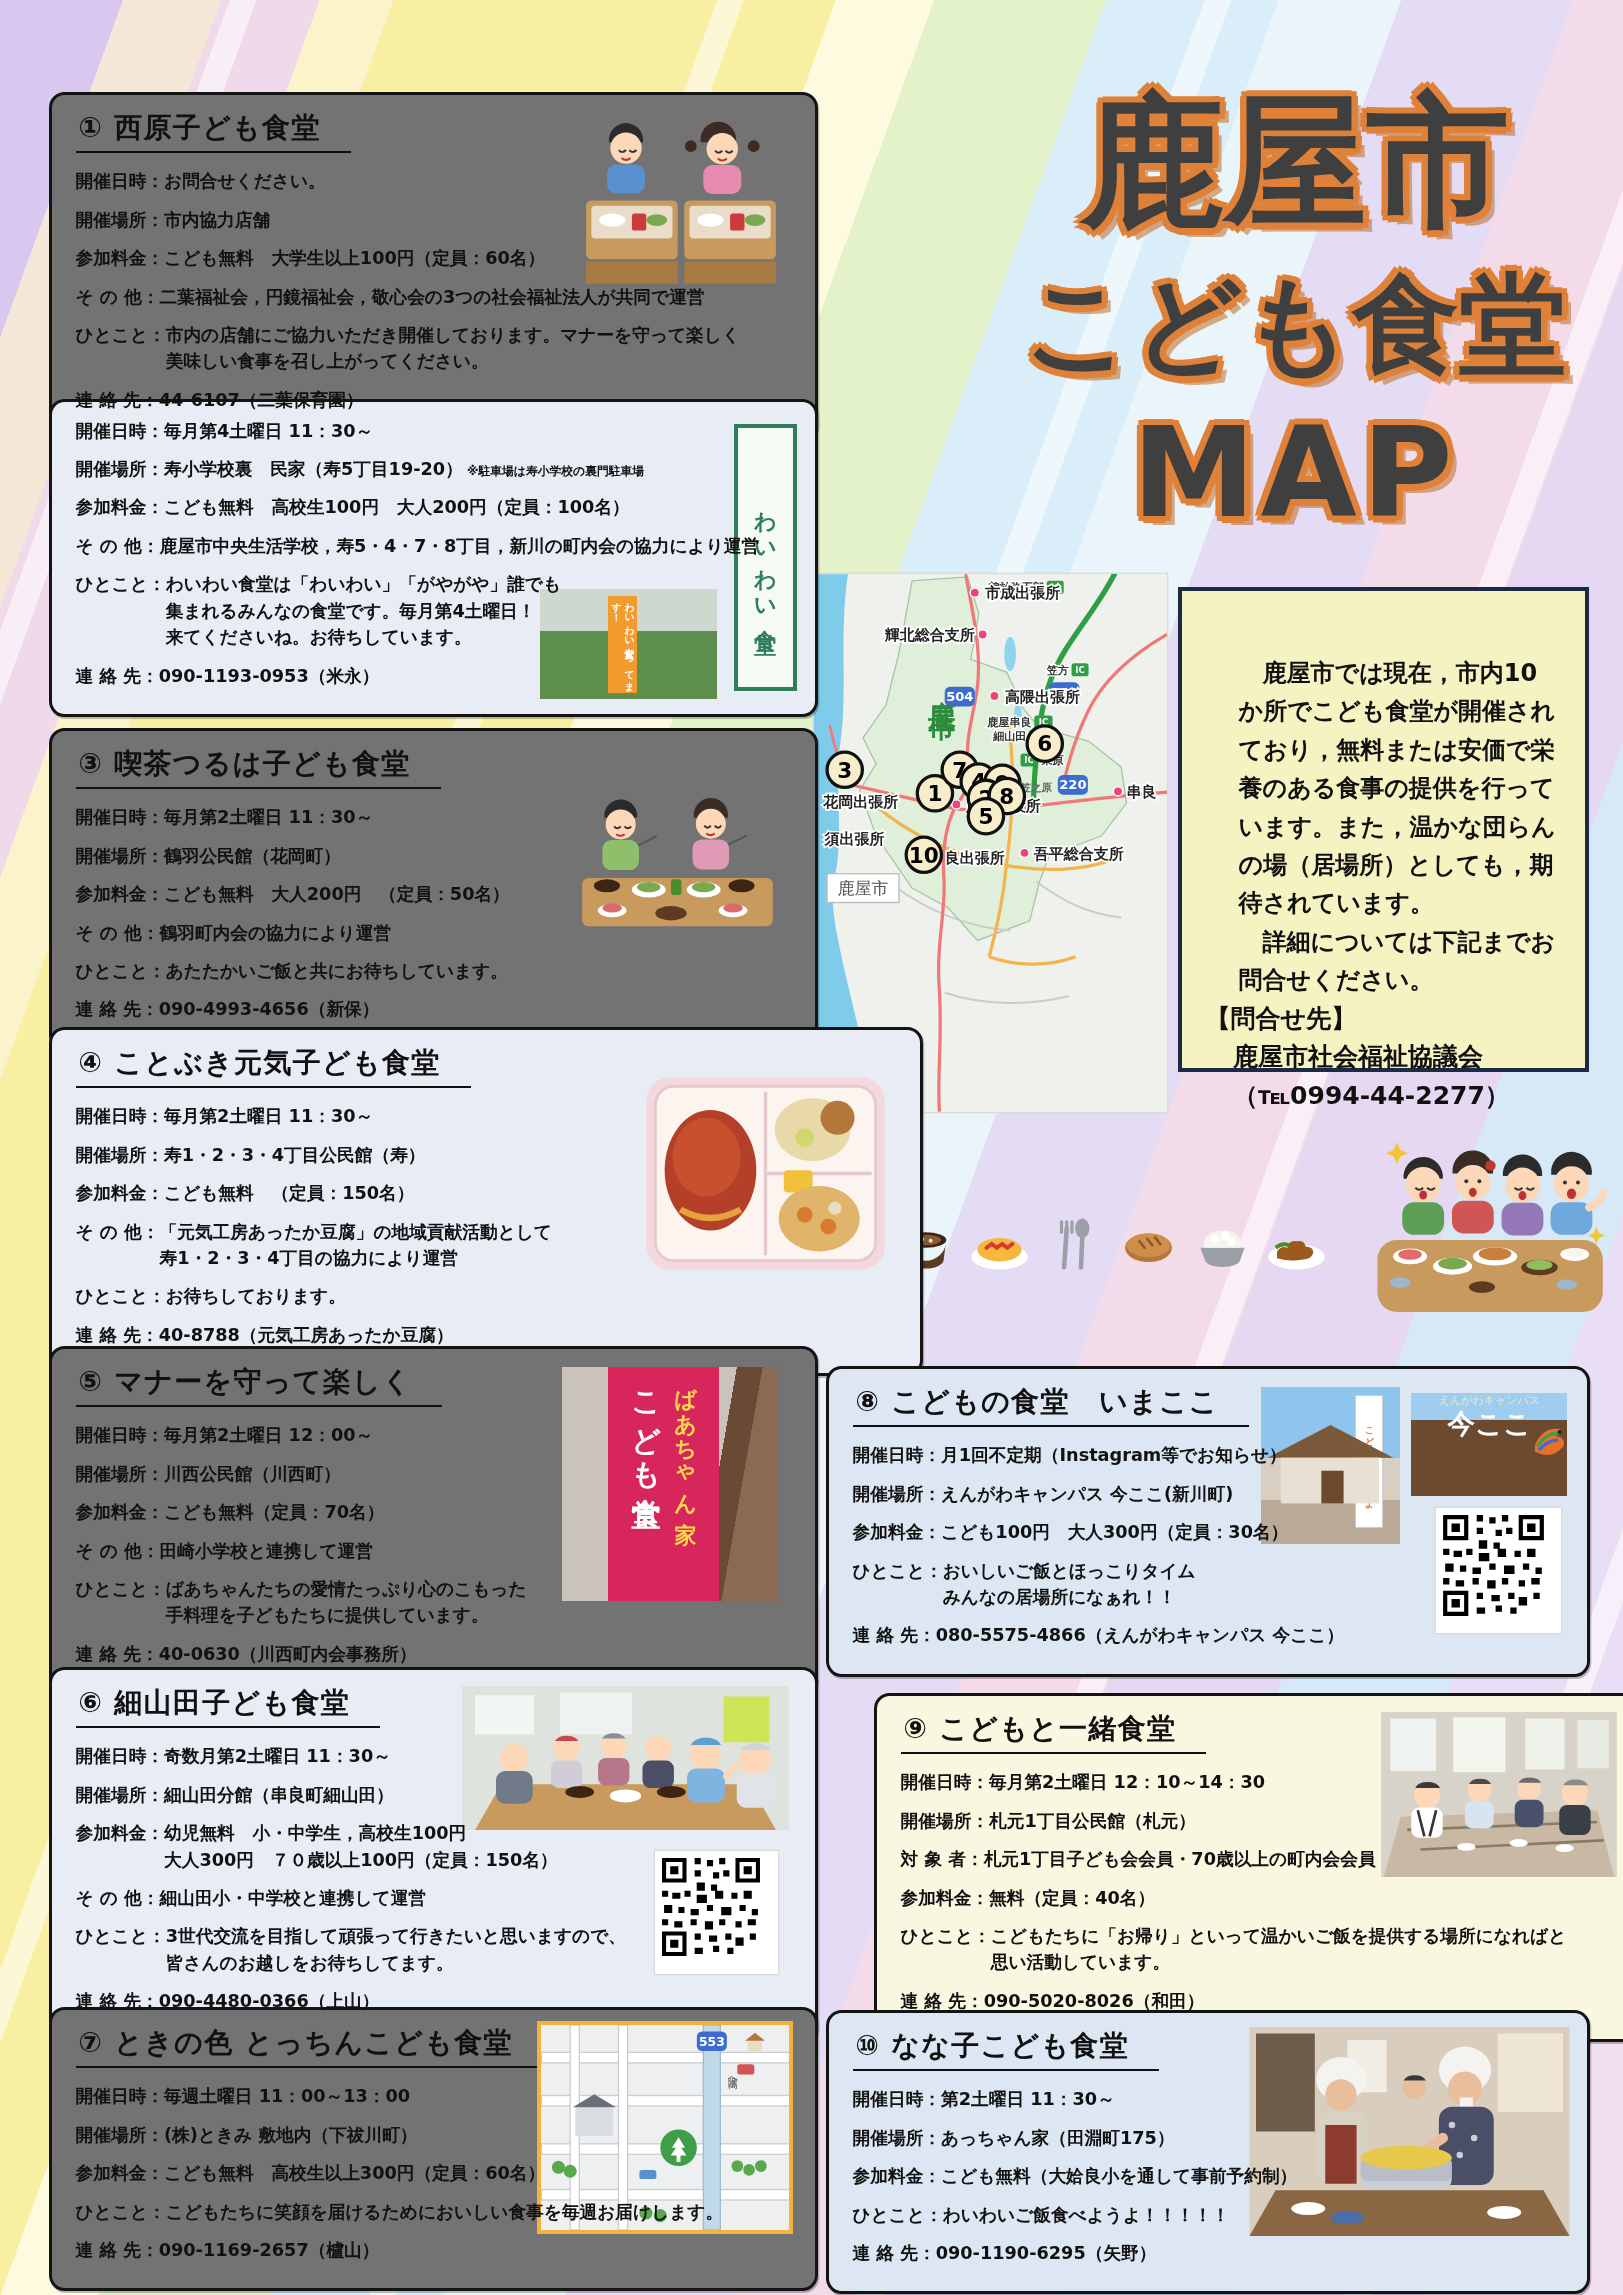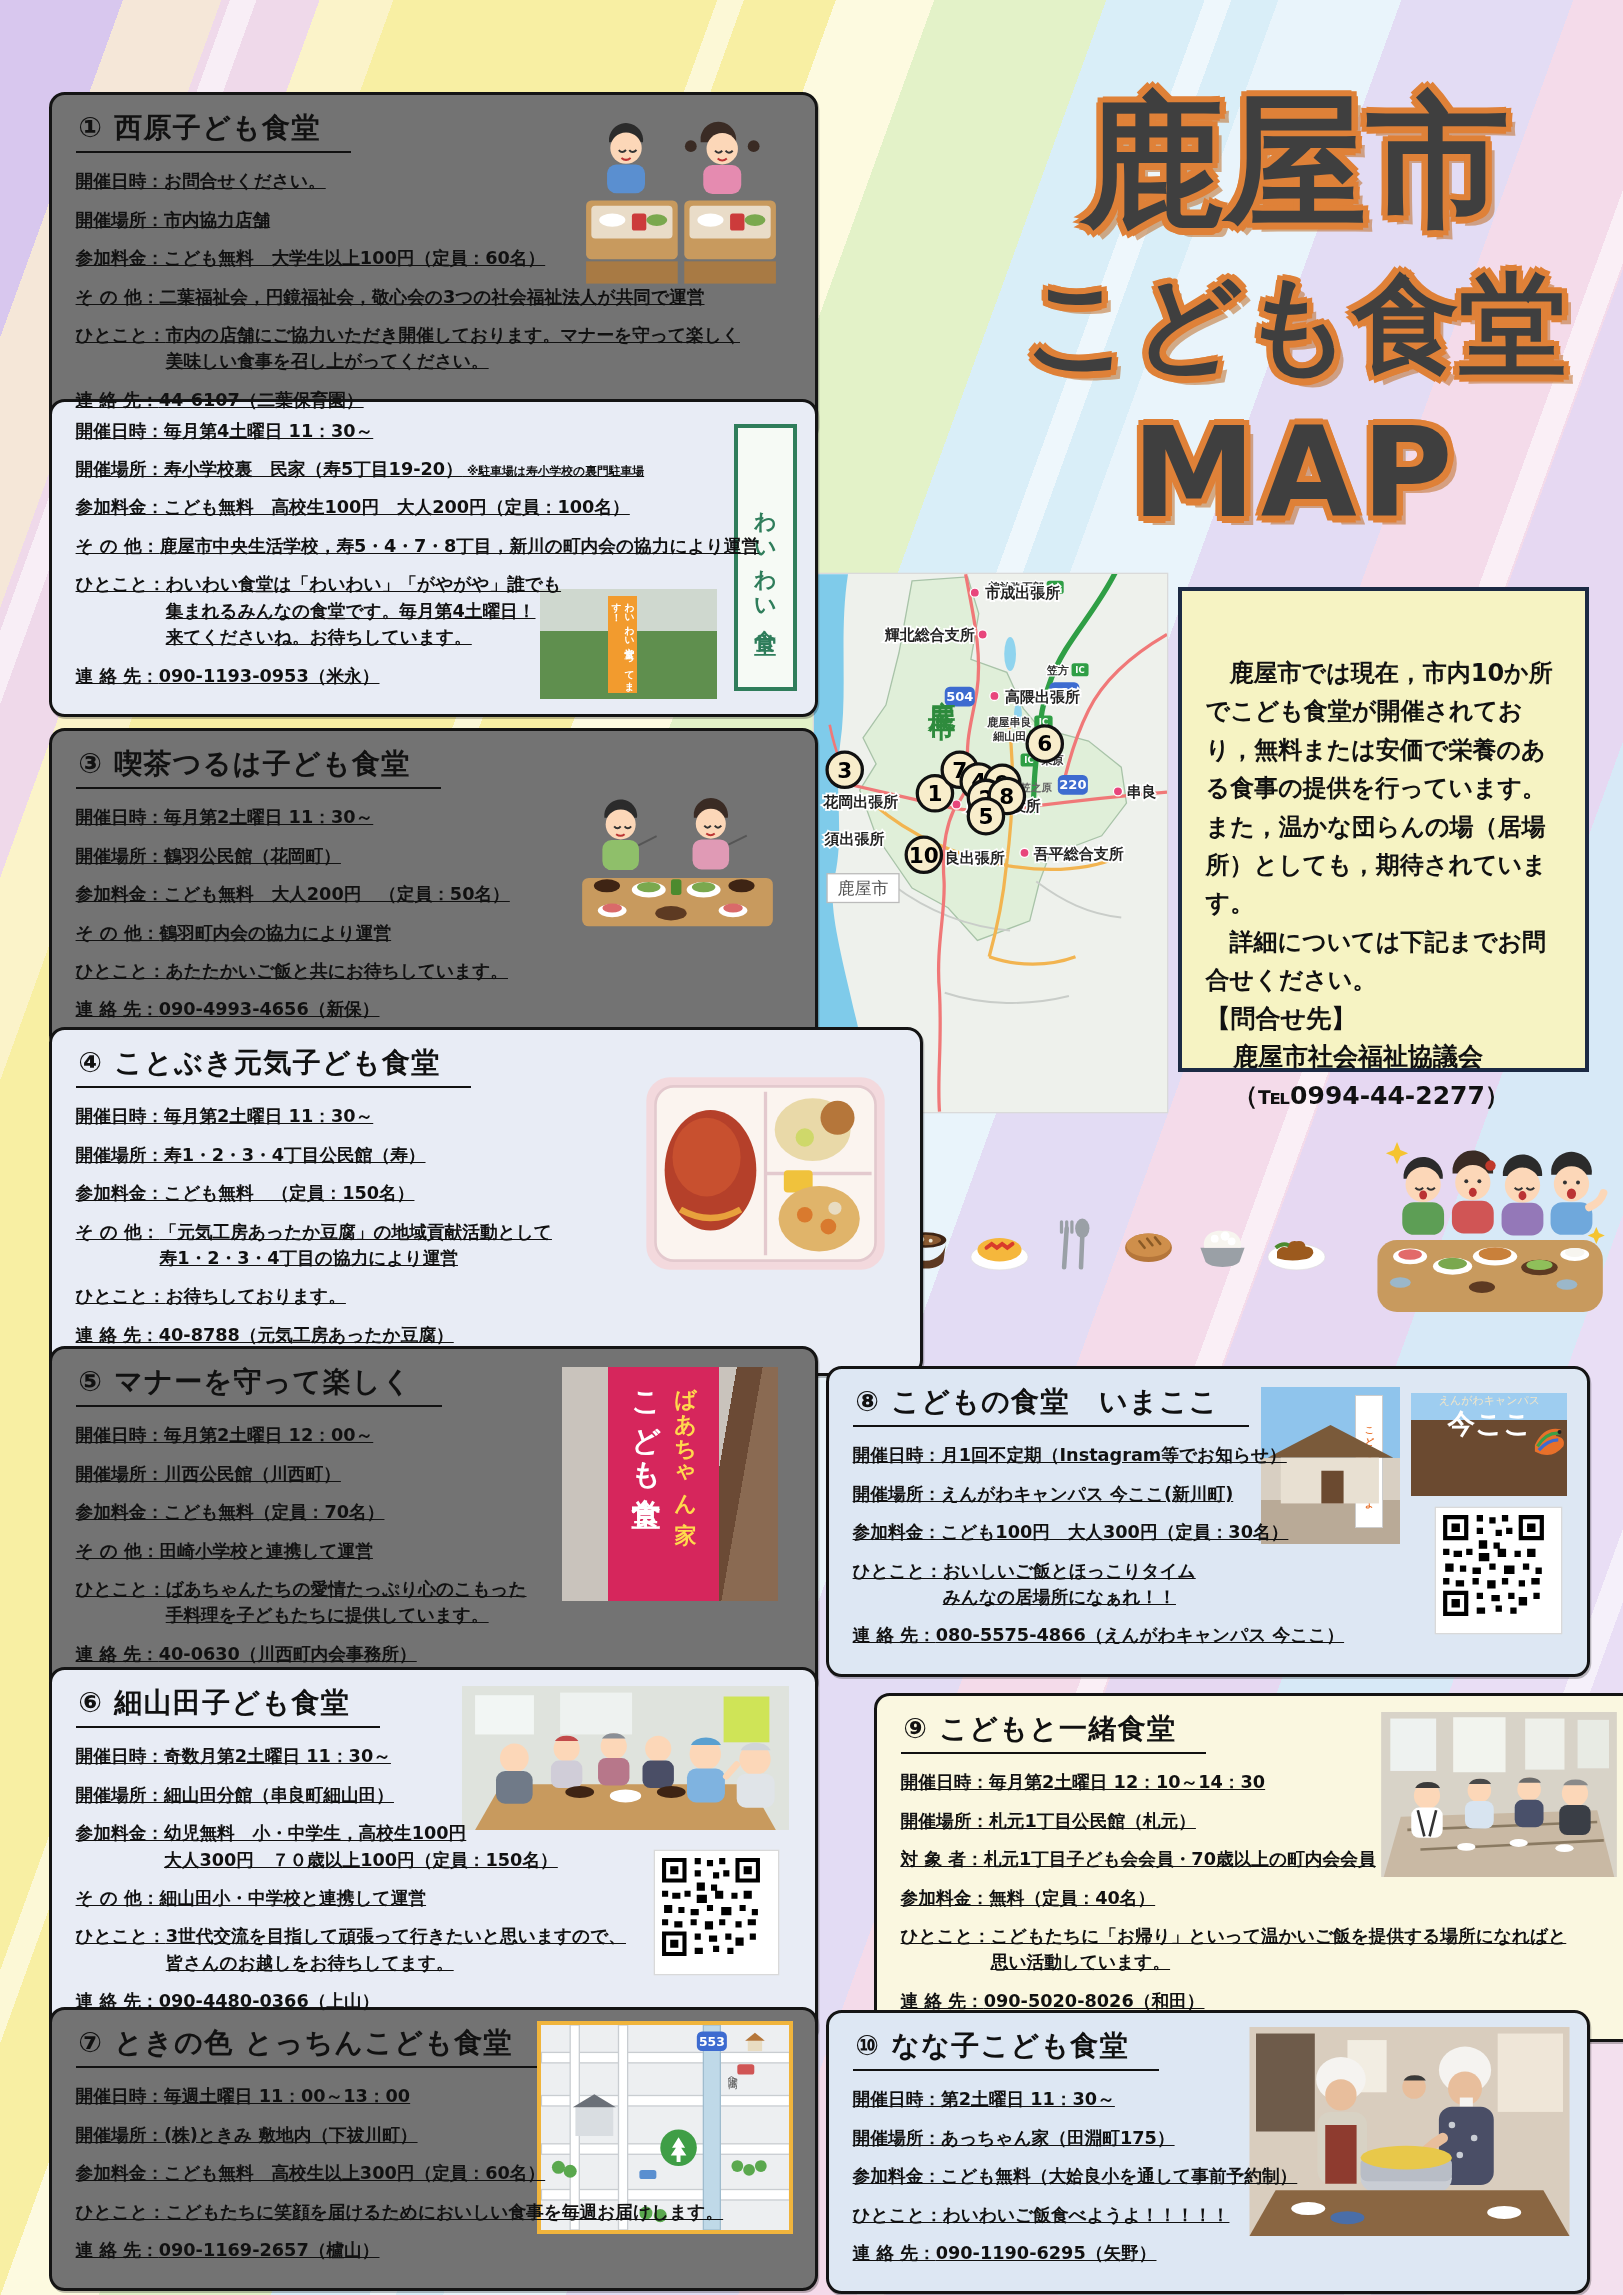--- a/index.html
+++ b/index.html
@@ -29,37 +29,37 @@
     mix-blend-mode:screen;
   }
   .card{position:absolute;border:3.3px solid #141414;border-radius:15.7px;box-sizing:border-box;
         padding:15.7px 22px 13px 23.6px;box-shadow:1.3px 2px 0 rgba(0,0,0,.25);}
   .bg-y{background:#737373;}
   .bg-b{background:#e8ecf5;}
   .bg-c{background:#faf7e0;margin-left:48px;}
   .bg-lb{background:#dde7f3;}
   .card-title{font-size:28px;font-weight:bold;margin:0 0 15.7px 0;display:inline-block;
         border-bottom:2.6px solid #111;padding:0 30px 6.5px 2.6px;letter-spacing:1.3px;line-height:1.2;}
-  .rows{font-size:17.7px;font-weight:600;position:relative;z-index:2;text-decoration:underline;}
+  .rows{font-size:17.7px;font-weight:600;position:relative;z-index:2;}
   .row{display:flex;margin-bottom:11.8px;line-height:1.5;}
   .lbl{white-space:nowrap;flex:0 0 auto;}
   .val{white-space:pre-line;}
   .note{font-size:11.8px;font-weight:600;}
   .media{position:absolute;z-index:1;}
   
   .main-title{position:absolute;left:981px;top:73px;width:628px;text-align:center;font-weight:bold;color:#3f3f3f;
      text-shadow:6.5px 0 0 #df8138,-6.5px 0 0 #df8138,0 6.5px 0 #df8138,0 -6.5px 0 #df8138,
                  5.2px 5.2px 0 #df8138,-5.2px 5.2px 0 #df8138,5.2px -5.2px 0 #df8138,-5.2px -5.2px 0 #df8138,9.2px 9.2px 0 rgba(190,110,40,.55);}
   .main-title .t1{font-size:143px;line-height:1.25;}
   .main-title .t2{font-size:107px;line-height:1.35;}
   .main-title .t3{font-size:124px;line-height:1.25;letter-spacing:5.2px;}
   
   .intro-box{position:absolute;left:1178px;top:587px;width:411px;height:485px;background:#f6f3c3;
      border:4.6px solid #1c2a44;box-sizing:border-box;padding:63px 23.6px 0 23.6px;}
-  .intro-body{font-size:24px;line-height:1.6;font-weight:600;white-space:pre-line;}
+  .intro-body{font-size:24px;line-height:1.6;font-weight:600;white-space:pre-line;margin-left:33px;}
   .intro-contact{font-size:25px;font-weight:bold;line-height:1.55;}
   .intro-contact .nm{padding-left:27.5px;}
   .intro-contact .tel{padding-left:27.5px;font-weight:600;}
   
   .map-wrap{position:absolute;left:814px;top:574px;width:353px;height:538px;background:#eef1ec;box-shadow:0 0 0 1.3px #dadada;}
   
   .food-row{position:absolute;left:819px;top:1214px;width:523px;display:flex;gap:9.2px;align-items:center;}
   .food-row .fi{width:65px;height:65px;}
   .kids-scene{position:absolute;left:1364px;top:1129px;}
   

